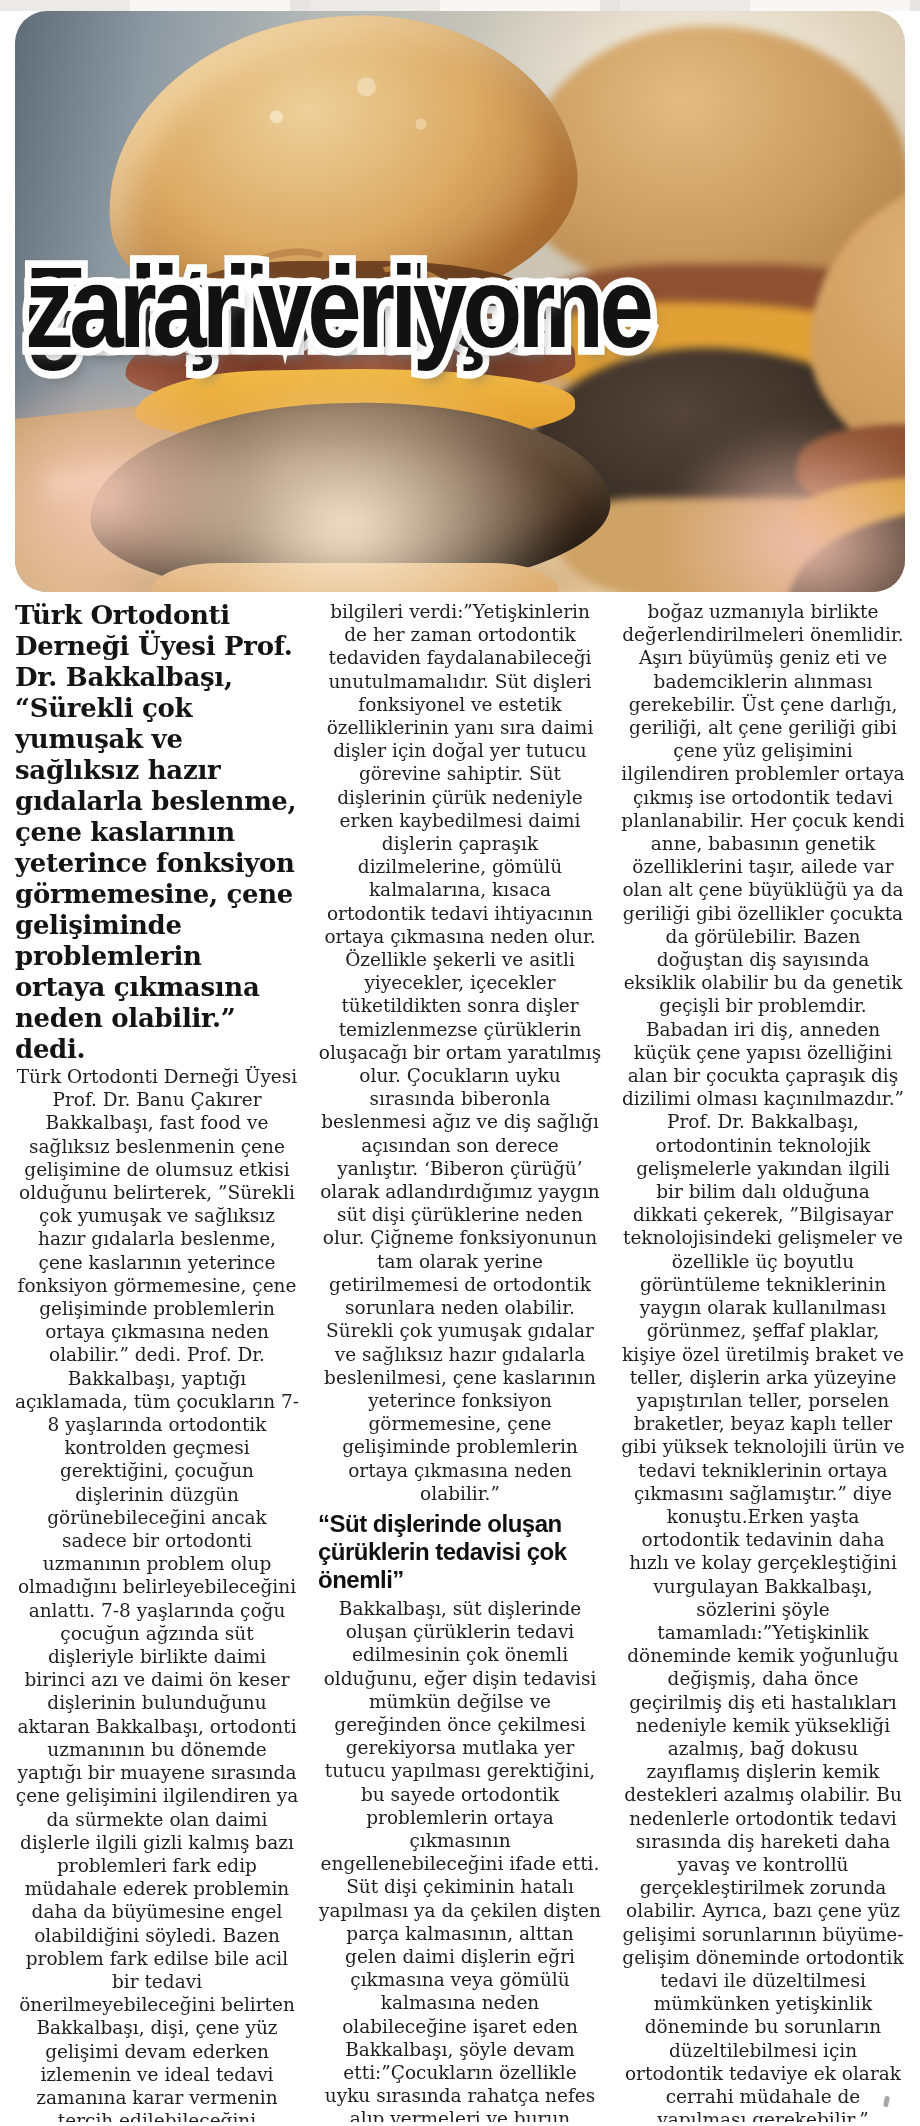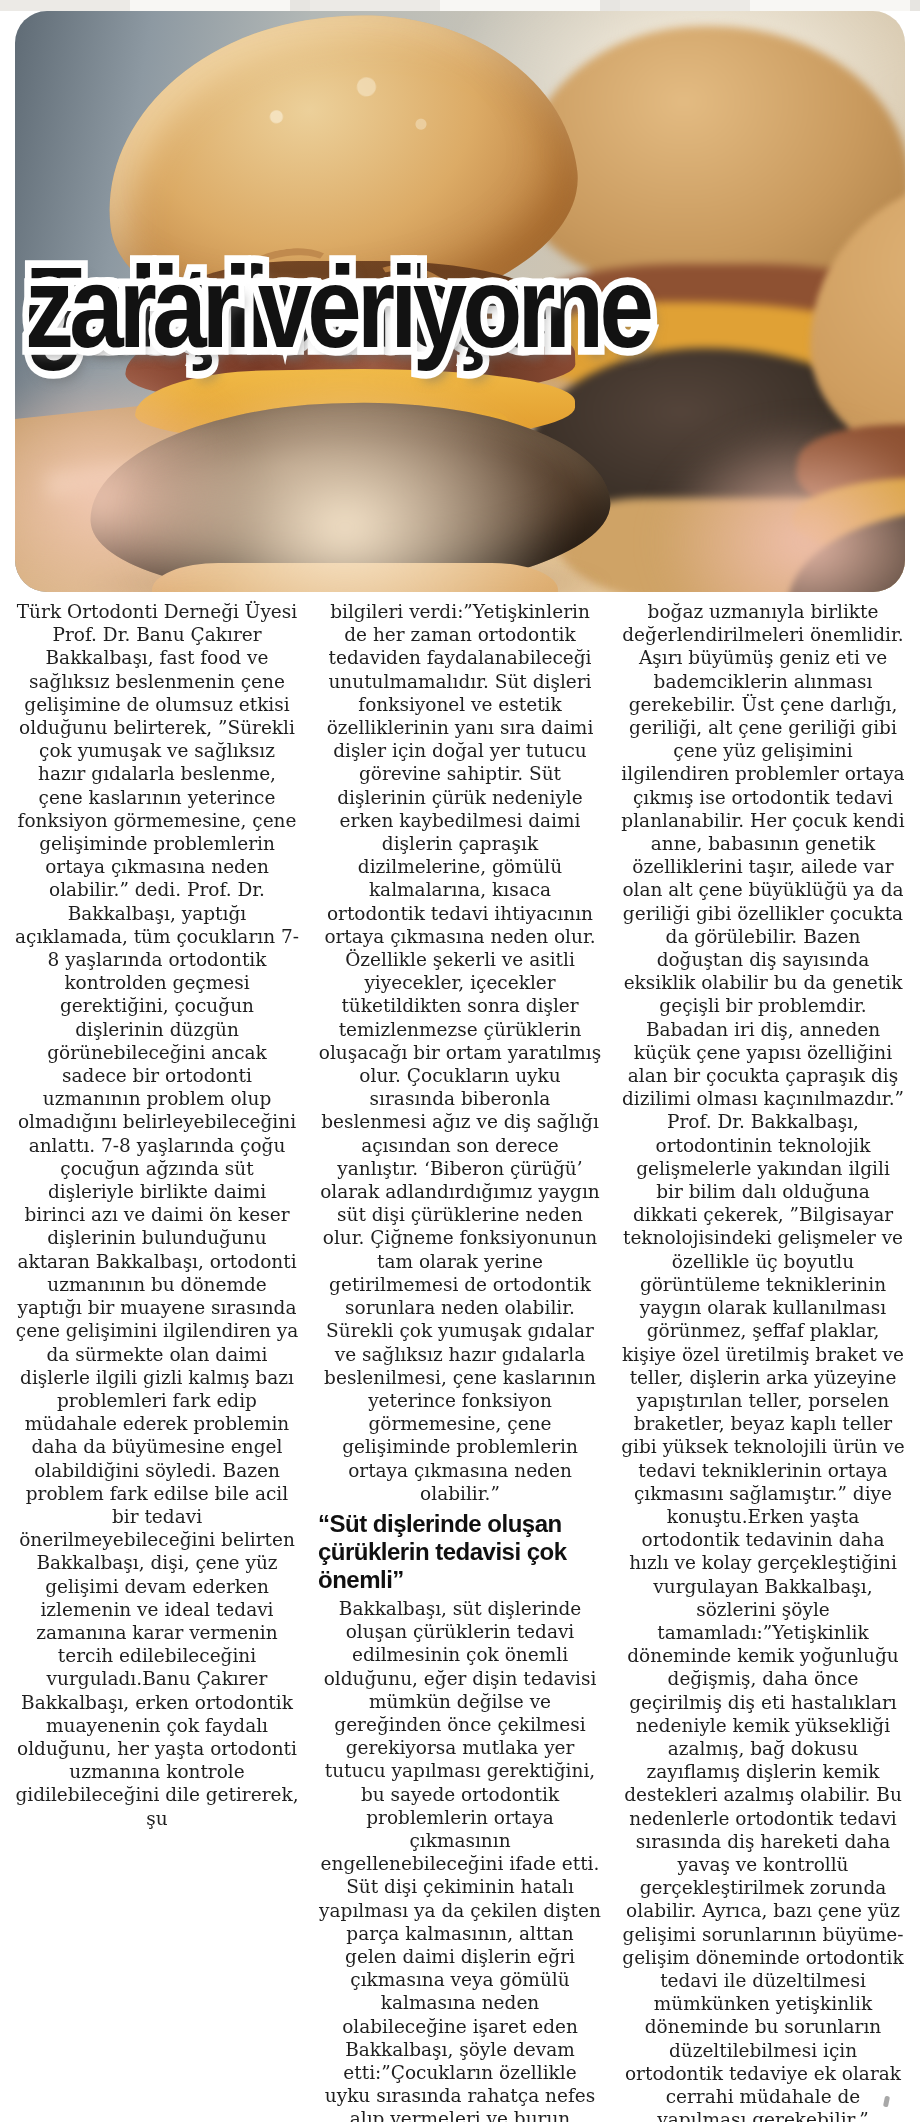--- a/index.html
+++ b/index.html
@@ -165,20 +165,21 @@
 
     <div class="headline">
       <div class="hl-line"><span data-text="Fast food çene">Fast food çene</span></div>
       <div class="hl-line"><span data-text="gelişimine">gelişimine</span></div>
       <div class="hl-line"><span data-text="zarar veriyor">zarar veriyor</span></div>
     </div>
   </figure>
 
   <div class="columns">
     <div class="col">
+      <p class="lead">Türk Ortodonti Derneği Üyesi Prof. Dr. Bakkalbaşı, “Sürekli çok yumuşak ve sağlıksız hazır gıdalarla beslenme, çene kaslarının yeterince fonksiyon görmemesine, çene gelişiminde problemlerin ortaya çıkmasına neden olabilir.” dedi.</p>
       <p class="bodytext">Türk Ortodonti Derneği Üyesi Prof. Dr. Banu Çakırer Bakkalbaşı, fast food ve sağlıksız beslenmenin çene gelişimine de olumsuz etkisi olduğunu belirterek, ”Sürekli çok yumuşak ve sağlıksız hazır gıdalarla beslenme, çene kaslarının yeterince fonksiyon görmemesine, çene gelişiminde problemlerin ortaya çıkmasına neden olabilir.” dedi. Prof. Dr. Bakkalbaşı, yaptığı açıklamada, tüm çocukların 7-8 yaşlarında ortodontik kontrolden geçmesi gerektiğini, çocuğun dişlerinin düzgün görünebileceğini ancak sadece bir ortodonti uzmanının problem olup olmadığını belirleyebileceğini anlattı. 7-8 yaşlarında çoğu çocuğun ağzında süt dişleriyle birlikte daimi birinci azı ve daimi ön keser dişlerinin bulunduğunu aktaran Bakkalbaşı, ortodonti uzmanının bu dönemde yaptığı bir muayene sırasında çene gelişimini ilgilendiren ya da sürmekte olan daimi dişlerle ilgili gizli kalmış bazı problemleri fark edip müdahale ederek problemin daha da büyümesine engel olabildiğini söyledi. Bazen problem fark edilse bile acil bir tedavi önerilmeyebileceğini belirten Bakkalbaşı, dişi, çene yüz gelişimi devam ederken izlemenin ve ideal tedavi zamanına karar vermenin tercih edilebileceğini vurguladı.Banu Çakırer Bakkalbaşı, erken ortodontik muayenenin çok faydalı olduğunu, her yaşta ortodonti uzmanına kontrole gidilebileceğini dile getirerek, şu</p>
     </div>
     <div class="col">
       <p class="bodytext">bilgileri verdi:”Yetişkinlerin de her zaman ortodontik tedaviden faydalanabileceği unutulmamalıdır. Süt dişleri fonksiyonel ve estetik özelliklerinin yanı sıra daimi dişler için doğal yer tutucu görevine sahiptir. Süt dişlerinin çürük nedeniyle erken kaybedilmesi daimi dişlerin çapraşık dizilmelerine, gömülü kalmalarına, kısaca ortodontik tedavi ihtiyacının ortaya çıkmasına neden olur. Özellikle şekerli ve asitli yiyecekler, içecekler tüketildikten sonra dişler temizlenmezse çürüklerin oluşacağı bir ortam yaratılmış olur. Çocukların uyku sırasında biberonla beslenmesi ağız ve diş sağlığı açısından son derece yanlıştır. ‘Biberon çürüğü’ olarak adlandırdığımız yaygın süt dişi çürüklerine neden olur. Çiğneme fonksiyonunun tam olarak yerine getirilmemesi de ortodontik sorunlara neden olabilir. Sürekli çok yumuşak gıdalar ve sağlıksız hazır gıdalarla beslenilmesi, çene kaslarının yeterince fonksiyon görmemesine, çene gelişiminde problemlerin ortaya çıkmasına neden olabilir.”</p>
       <h2 class="subhead">“Süt dişlerinde oluşan çürüklerin tedavisi çok önemli”</h2>
       <p class="bodytext">Bakkalbaşı, süt dişlerinde oluşan çürüklerin tedavi edilmesinin çok önemli olduğunu, eğer dişin tedavisi mümkün değilse ve gereğinden önce çekilmesi gerekiyorsa mutlaka yer tutucu yapılması gerektiğini, bu sayede ortodontik problemlerin ortaya çıkmasının engellenebileceğini ifade etti. Süt dişi çekiminin hatalı yapılması ya da çekilen dişten parça kalmasının, alttan gelen daimi dişlerin eğri çıkmasına veya gömülü kalmasına neden olabileceğine işaret eden Bakkalbaşı, şöyle devam etti:”Çocukların özellikle uyku sırasında rahatça nefes alıp vermeleri ve burun solunumu yapmaları çene-yüz gelişimleri açısından önemlidir. Horlama ve ağız açık uyuma sorunlarının nedeni mutlaka bulunmalıdır. Bu çocukların ortodontist ve kulak burun</p>
     </div>
     <div class="col">
       <p class="bodytext">boğaz uzmanıyla birlikte değerlendirilmeleri önemlidir. Aşırı büyümüş geniz eti ve bademciklerin alınması gerekebilir. Üst çene darlığı, geriliği, alt çene geriliği gibi çene yüz gelişimini ilgilendiren problemler ortaya çıkmış ise ortodontik tedavi planlanabilir. Her çocuk kendi anne, babasının genetik özelliklerini taşır, ailede var olan alt çene büyüklüğü ya da geriliği gibi özellikler çocukta da görülebilir. Bazen doğuştan diş sayısında eksiklik olabilir bu da genetik geçişli bir problemdir. Babadan iri diş, anneden küçük çene yapısı özelliğini alan bir çocukta çapraşık diş dizilimi olması kaçınılmazdır.”</p>
       <p class="bodytext">Prof. Dr. Bakkalbaşı, ortodontinin teknolojik gelişmelerle yakından ilgili bir bilim dalı olduğuna dikkati çekerek, ”Bilgisayar teknolojisindeki gelişmeler ve özellikle üç boyutlu görüntüleme tekniklerinin yaygın olarak kullanılması görünmez, şeffaf plaklar, kişiye özel üretilmiş braket ve teller, dişlerin arka yüzeyine yapıştırılan teller, porselen braketler, beyaz kaplı teller gibi yüksek teknolojili ürün ve tedavi tekniklerinin ortaya çıkmasını sağlamıştır.” diye konuştu.Erken yaşta ortodontik tedavinin daha hızlı ve kolay gerçekleştiğini vurgulayan Bakkalbaşı, sözlerini şöyle tamamladı:”Yetişkinlik döneminde kemik yoğunluğu değişmiş, daha önce geçirilmiş diş eti hastalıkları nedeniyle kemik yüksekliği azalmış, bağ dokusu zayıflamış dişlerin kemik destekleri azalmış olabilir. Bu nedenlerle ortodontik tedavi sırasında diş hareketi daha yavaş ve kontrollü gerçekleştirilmek zorunda olabilir. Ayrıca, bazı çene yüz gelişimi sorunlarının büyüme-gelişim döneminde ortodontik tedavi ile düzeltilmesi mümkünken yetişkinlik döneminde bu sorunların düzeltilebilmesi için ortodontik tedaviye ek olarak cerrahi müdahale de yapılması gerekebilir.”</p>

